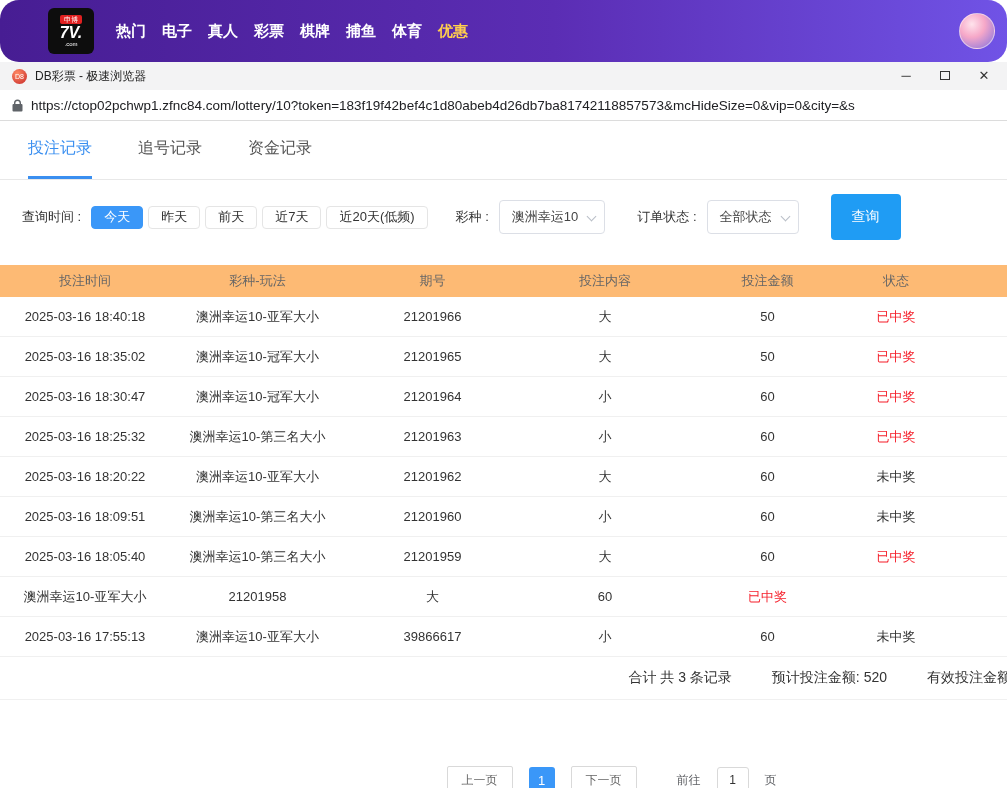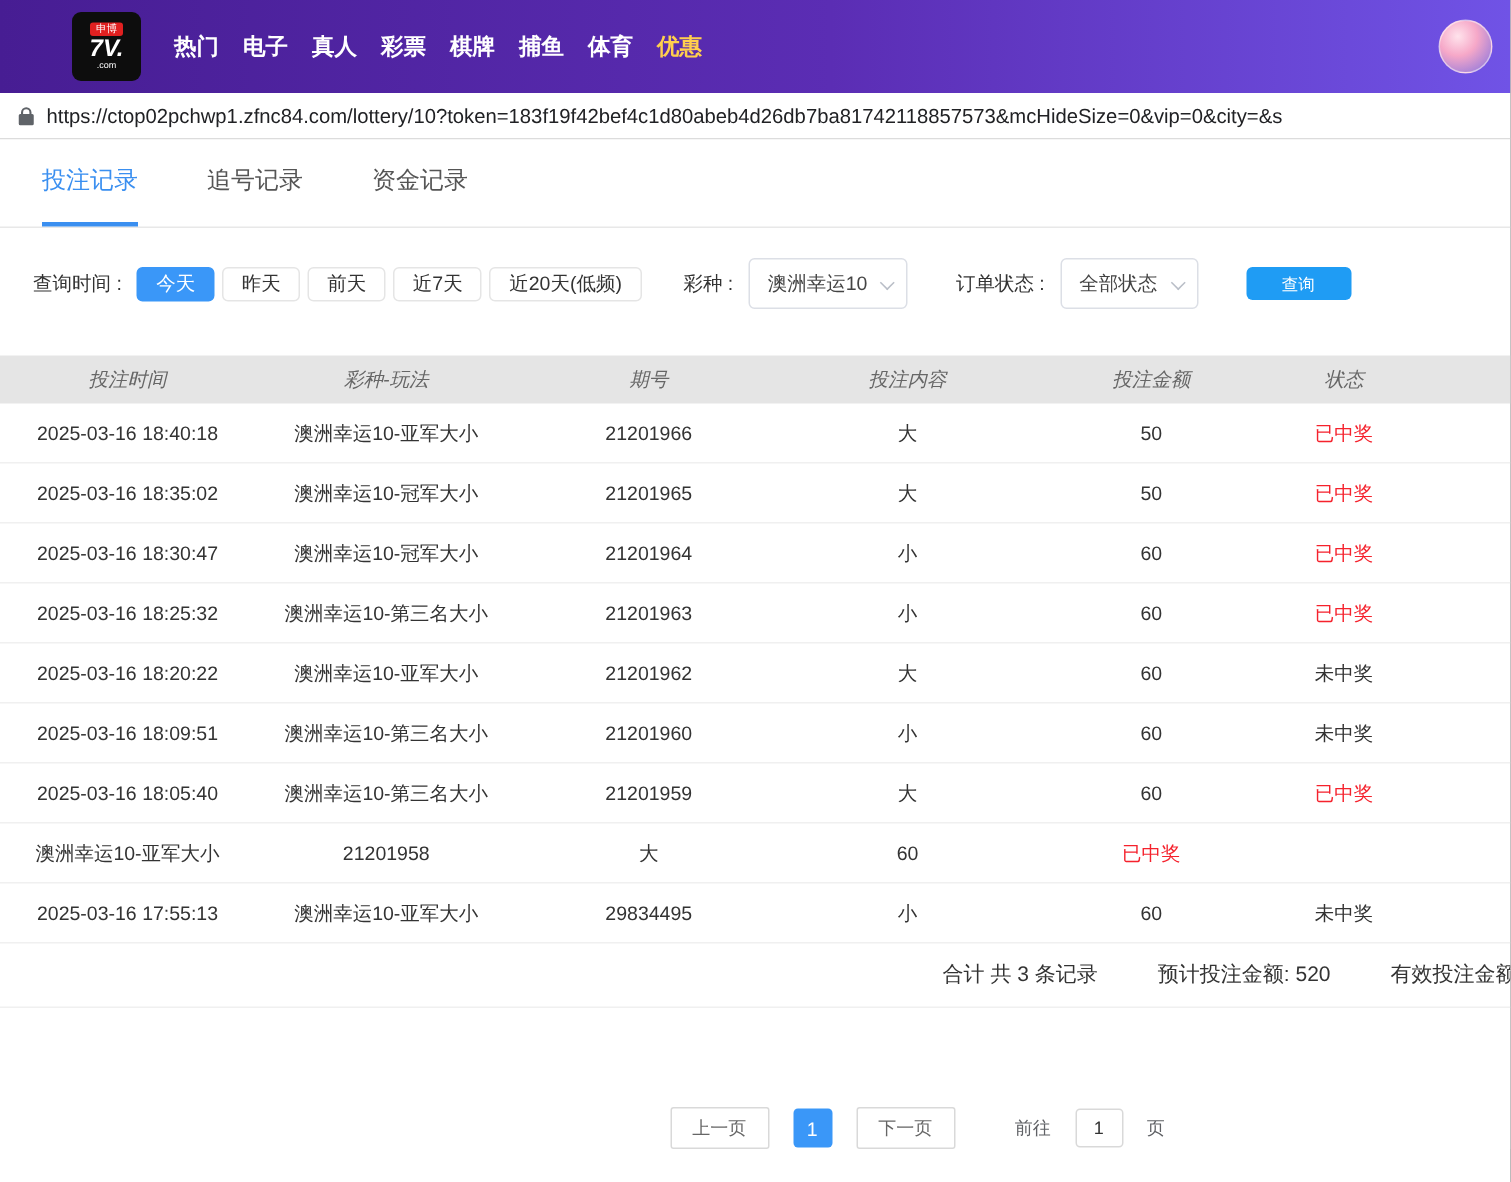--- a/index.html
+++ b/index.html
@@ -5,20 +5,21 @@
   * { margin:0; padding:0; box-sizing:border-box; }
   html,body { background:#888; }
   .screen {
     width:1007px; height:788px; overflow:hidden; position:relative;
     background:#fff; font-family:"Liberation Sans","DejaVu Sans",sans-serif;
   }
   
   .top-nav {
     height:62px; display:flex; align-items:center; padding-left:48px;
     background:linear-gradient(90deg,#471d93 0%,#5b2db4 55%,#7053e6 100%);
+    border-radius:19px;
   }
   .logo {
     width:46px; height:46px; background:#0d0d0d; border-radius:6px;
     display:flex; flex-direction:column; align-items:center; justify-content:center;
     cursor:pointer; flex:0 0 auto;
   }
   .logo-badge { background:#e02020; color:#fff; font-size:7px; line-height:9px; padding:0 4px; border-radius:2px; }
   .logo-main { color:#fff; font-size:16px; font-weight:bold; font-style:italic; line-height:17px; }
   .logo-sub { color:#fff; font-size:6px; line-height:7px; }
   .nav-items { display:flex; gap:16px; margin-left:22px; }
@@ -69,27 +70,27 @@
     display:flex; align-items:center; padding:0 26px 0 12px; font-size:13px; color:#444;
     position:relative; cursor:pointer; margin-left:10px; white-space:nowrap;
   }
   .chev {
     position:absolute; right:9px; top:12px; width:7px; height:7px;
     border-right:1.5px solid #b9bec7; border-bottom:1.5px solid #b9bec7; transform:rotate(45deg);
   }
   .lbl-lottery { margin-left:28px; }
   .lbl-status { margin-left:32px; }
   .search-btn {
-    margin-left:32px; width:70px; height:22px; background:#1f9cf4; color:#fff; border:none;
-    border-radius:4px; font-size:11px; cursor:pointer; font-family:inherit;
+    margin-left:32px; width:70px; height:46px; background:#1f9cf4; color:#fff; border:none;
+    border-radius:4px; font-size:14px; cursor:pointer; font-family:inherit;
   }
   
   .bet-table { margin-top:31px; }
   .t-grid { display:grid; grid-template-columns:170px 175px 175px 170px 155px 102px 1fr; }
-  .t-head { background:#e5e5e5; height:32px;font-style:italic; }
+  .t-head { background:#fdba74; height:32px; }
   .t-head .cell { font-size:13px; color:#666; }
   .cell { display:flex; align-items:center; justify-content:center; text-align:center; }
   .t-row { height:40px; border-bottom:1px solid #f0f0f0; font-size:13px; color:#333; }
   .cell-status[data-status="win"] { color:#f5222d; }
   .cell-status[data-status="lose"] { color:#333; }
   .summary {
     height:43px; border-bottom:1px solid #f0f0f0; display:flex; align-items:center;
     justify-content:flex-end; gap:40px; font-size:14px; color:#333; white-space:nowrap;
   }
   .summary span:last-child { margin-right:-4px; }
@@ -130,20 +131,29 @@
       <a class="nav-item">真人</a>
       <a class="nav-item">彩票</a>
       <a class="nav-item">棋牌</a>
       <a class="nav-item">捕鱼</a>
       <a class="nav-item">体育</a>
       <a class="nav-item gold">优惠</a>
     </nav>
     <div class="avatar"></div>
   </div>
 
+  <div class="title-bar">
+    <div class="favicon">D8</div>
+    <span class="window-title">DB彩票 - 极速浏览器</span>
+    <div class="win-controls">
+      <span class="win-btn">─</span>
+      <span class="win-btn"><span class="maxi-box"></span></span>
+      <span class="win-btn">✕</span>
+    </div>
+  </div>
 
   <div class="address-bar">
     <span style="display:flex;">
       <svg width="11" height="13" viewBox="0 0 11 13">
           <path d="M2 5V4a3.5 3.5 0 0 1 7 0v1h.5a1 1 0 0 1 1 1v5.5a1 1 0 0 1-1 1h-8a1 1 0 0 1-1-1V6a1 1 0 0 1 1-1H2zm1.4 0h4.2V4a2.1 2.1 0 0 0-4.2 0v1z" fill="#5f6368"></path>
         </svg>
     </span>
     <span class="url-text">https://ctop02pchwp1.zfnc84.com/lottery/10?token=183f19f42bef4c1d80abeb4d26db7ba81742118857573&amp;mcHideSize=0&amp;vip=0&amp;city=&amp;s</span>
   </div>
 
@@ -255,21 +265,21 @@
         <div class="cell">澳洲幸运10-亚军大小</div>
         <div class="cell">21201958</div>
         <div class="cell">大</div>
         <div class="cell">60</div>
         <div class="cell cell-status" data-status="win">已中奖</div>
         <div class="cell"></div>
       </div>
       <div class="t-grid t-row">
         <div class="cell">2025-03-16 17:55:13</div>
         <div class="cell">澳洲幸运10-亚军大小</div>
-        <div class="cell">29834495</div>
+        <div class="cell">39866617</div>
         <div class="cell">小</div>
         <div class="cell">60</div>
         <div class="cell cell-status" data-status="lose">未中奖</div>
         <div class="cell"></div>
       </div>
 
       <div class="summary">
         <span>合计 共 3 条记录</span>
         <span>预计投注金额: 520</span>
         <span>有效投注金额</span>

